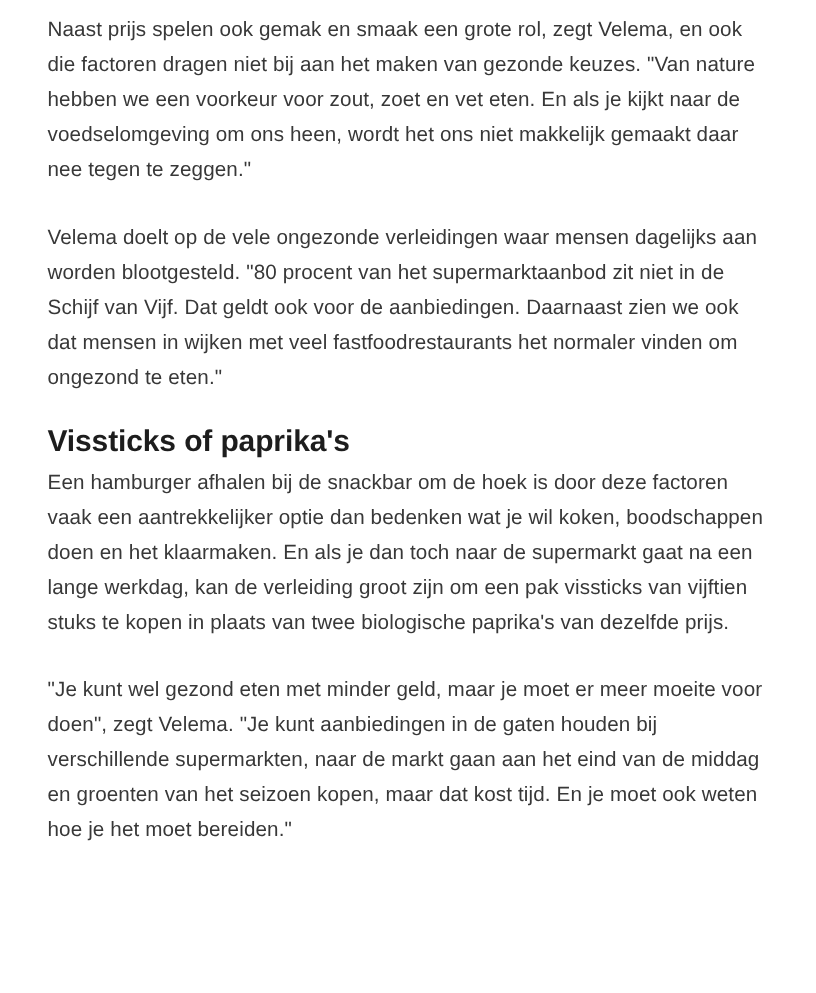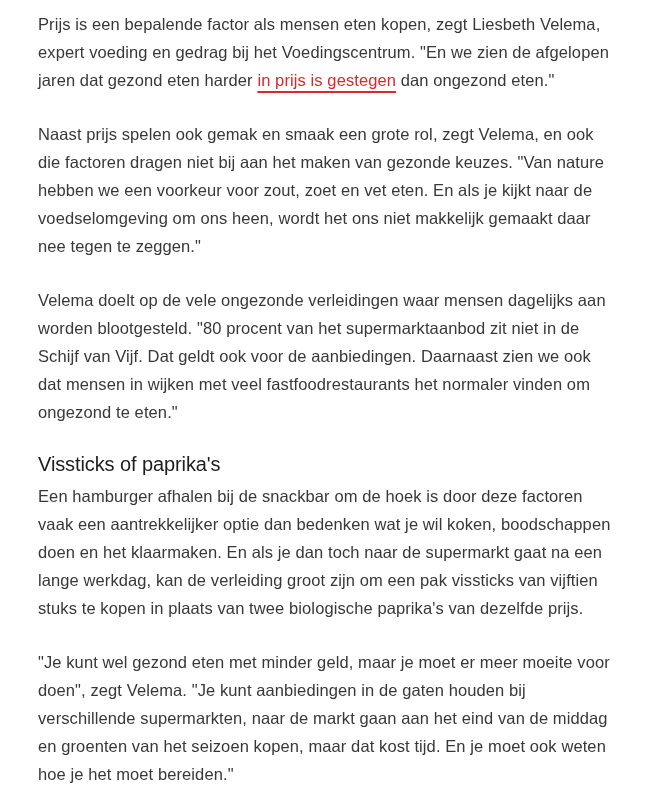--- a/index.html
+++ b/index.html
@@ -24,41 +24,40 @@
   }
   .article p {
     margin: 0 0 26px 0;
     font-size: 16.5px;
     line-height: 28px;
     color: var(--body-text);
     letter-spacing: 0.1px;
   }
   .article h2 {
     margin: 26px 0 6px 0;
-    font-size: 20px;
+    font-size: 24px;
     line-height: 24px;
-    font-weight: 400;
+    font-weight: 700;
     color: var(--heading-text);
     letter-spacing: -0.1px;
   }
   a.inline-link {
     color: var(--link);
     text-decoration: underline;
     text-decoration-color: var(--link);
     text-decoration-thickness: 1.5px;
     text-underline-offset: 5px;
     cursor: pointer;
   }
 </style>
 </head>
 <body>
 
 <main class="article">
 
-  <p><span>Prijs is een bepalende factor als mensen eten kopen, zegt Liesbeth Velema, expert voeding en gedrag bij het Voedingscentrum. "En we zien de afgelopen jaren dat gezond eten harder </span><a class="inline-link">in prijs is gestegen</a><span> dan ongezond eten."</span></p>
 
   <p>Naast prijs spelen ook gemak en smaak een grote rol, zegt Velema, en ook die factoren dragen niet bij aan het maken van gezonde keuzes. "Van nature hebben we een voorkeur voor zout, zoet en vet eten. En als je kijkt naar de voedselomgeving om ons heen, wordt het ons niet makkelijk gemaakt daar nee tegen te zeggen."</p>
 
   <p>Velema doelt op de vele ongezonde verleidingen waar mensen dagelijks aan worden blootgesteld. "80 procent van het supermarktaanbod zit niet in de Schijf van Vijf. Dat geldt ook voor de aanbiedingen. Daarnaast zien we ook dat mensen in wijken met veel fastfoodrestaurants het normaler vinden om ongezond te eten."</p>
 
   <h2>Vissticks of paprika's</h2>
 
   <p>Een hamburger afhalen bij de snackbar om de hoek is door deze factoren vaak een aantrekkelijker optie dan bedenken wat je wil koken, boodschappen doen en het klaarmaken. En als je dan toch naar de supermarkt gaat na een lange werkdag, kan de verleiding groot zijn om een pak vissticks van vijftien stuks te kopen in plaats van twee biologische paprika's van dezelfde prijs.</p>
 
   <p>"Je kunt wel gezond eten met minder geld, maar je moet er meer moeite voor doen", zegt Velema. "Je kunt aanbiedingen in de gaten houden bij verschillende supermarkten, naar de markt gaan aan het eind van de middag en groenten van het seizoen kopen, maar dat kost tijd. En je moet ook weten hoe je het moet bereiden."</p>

